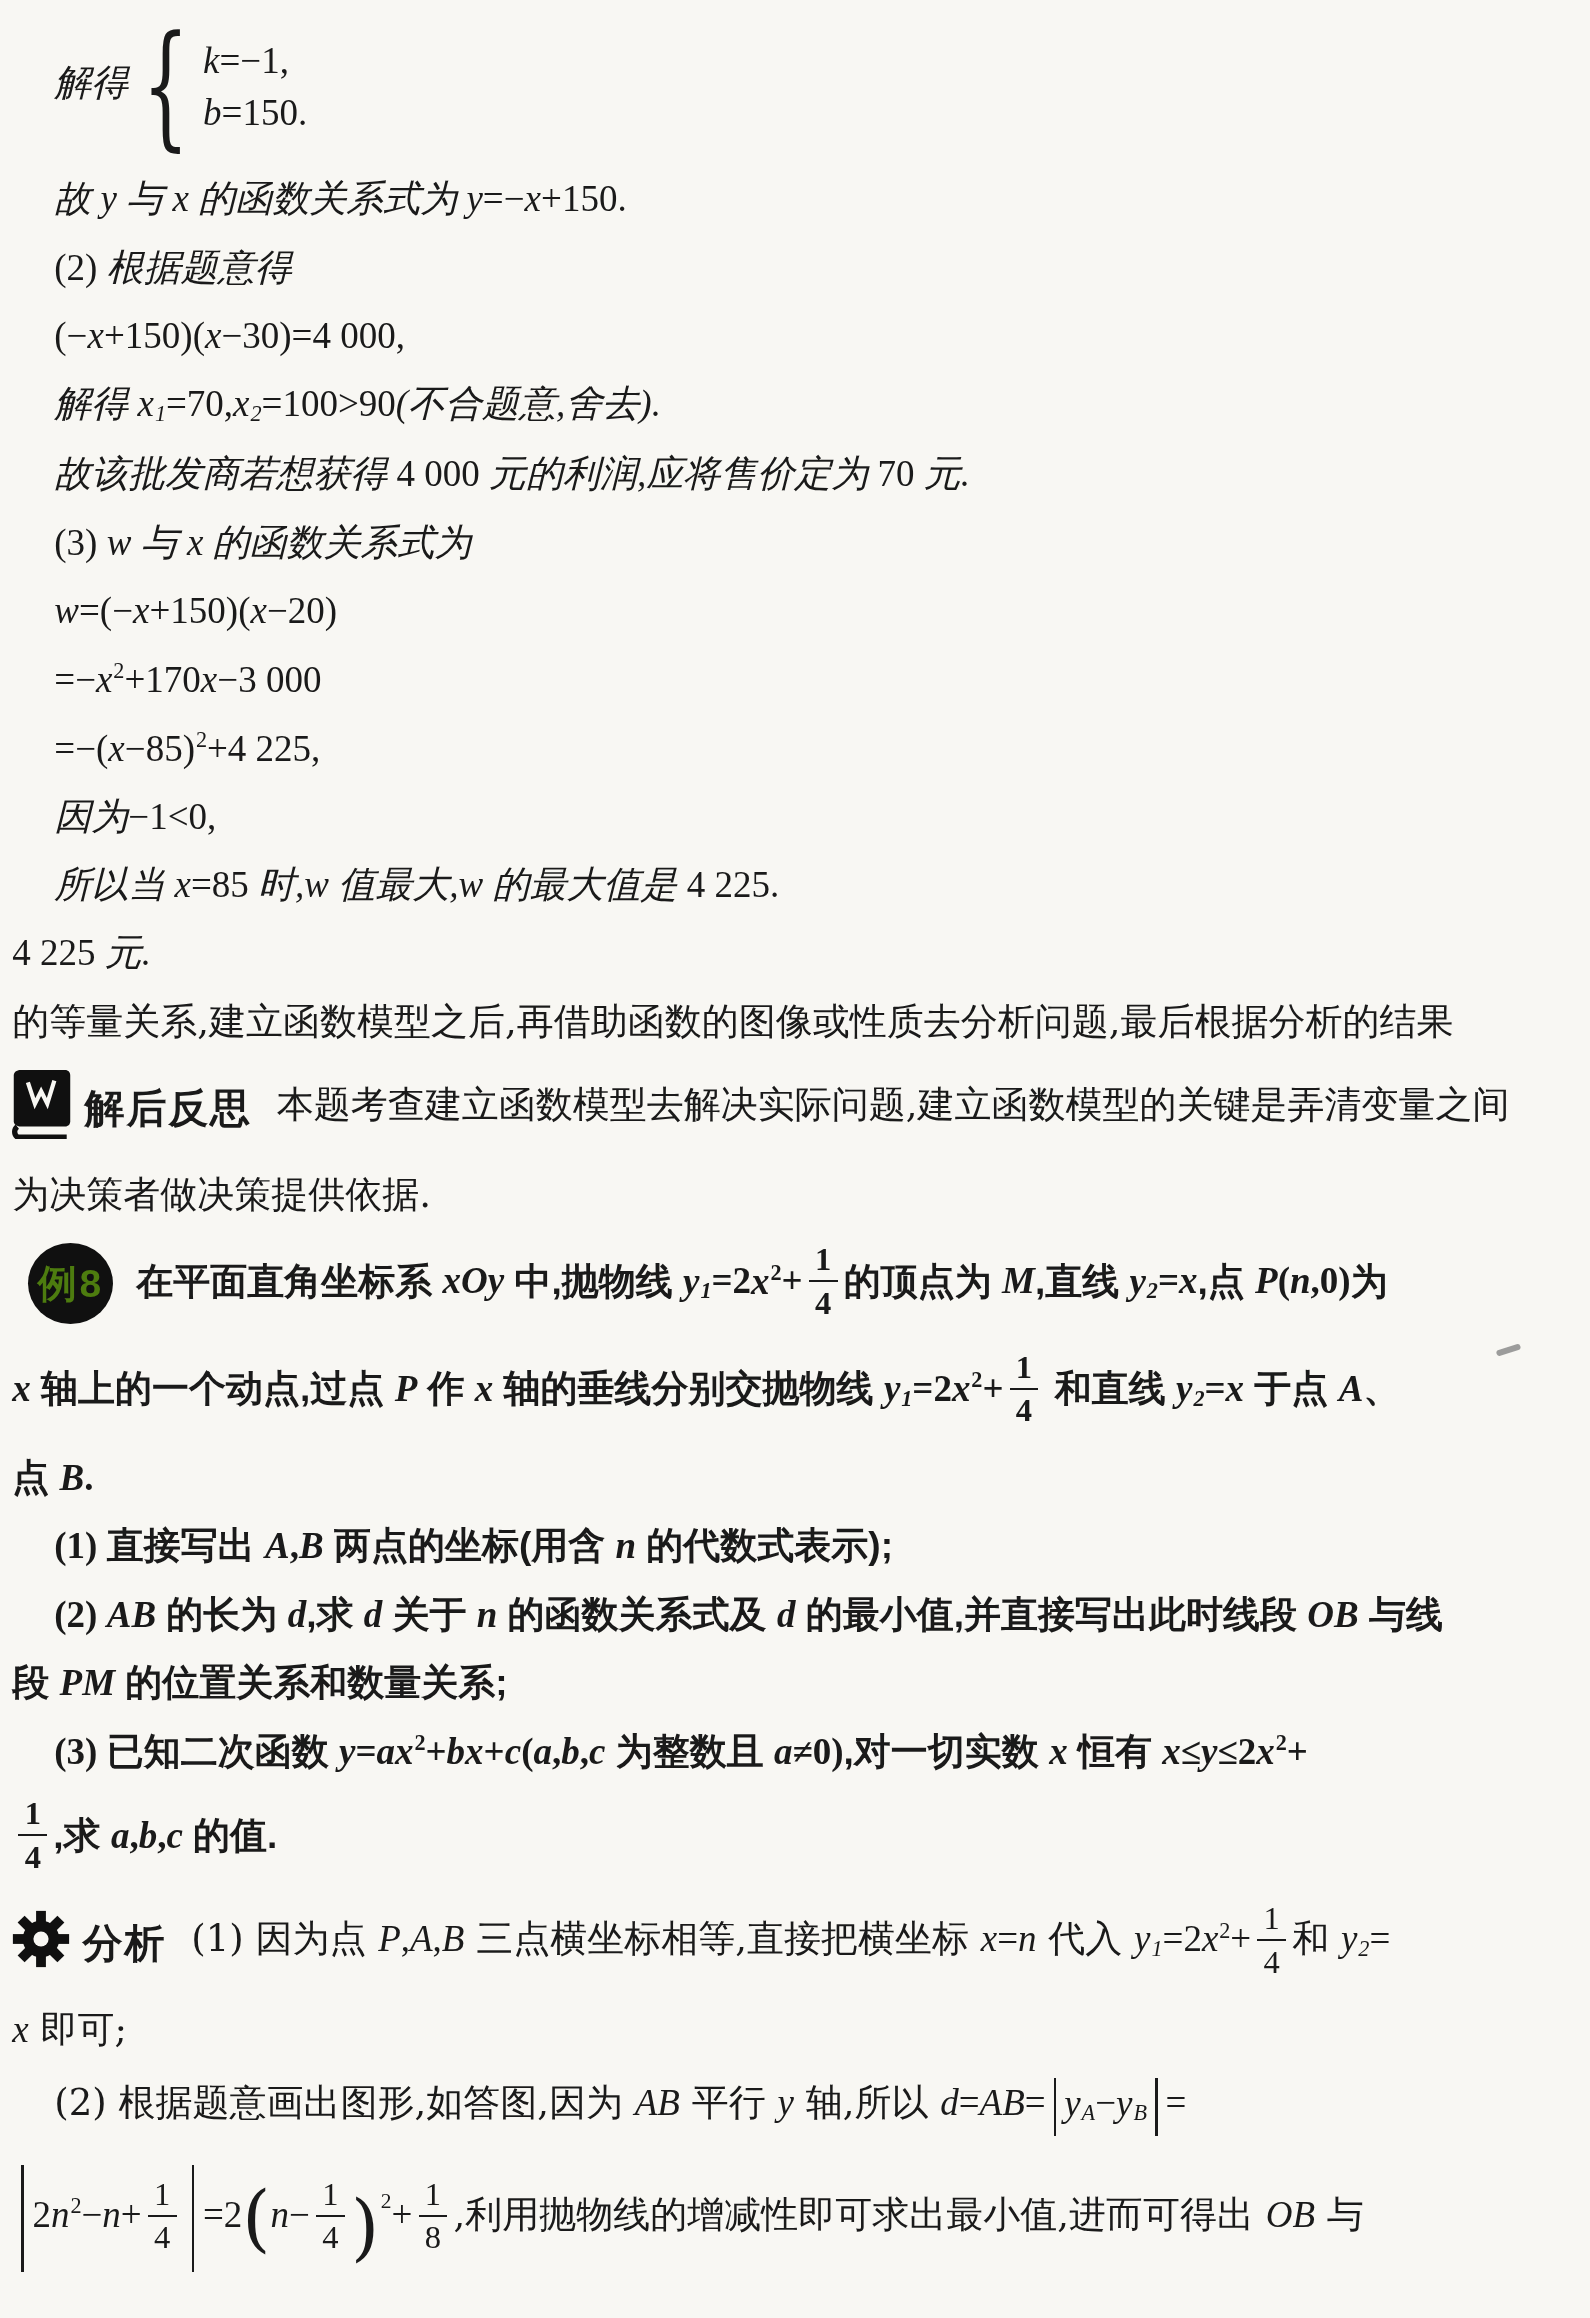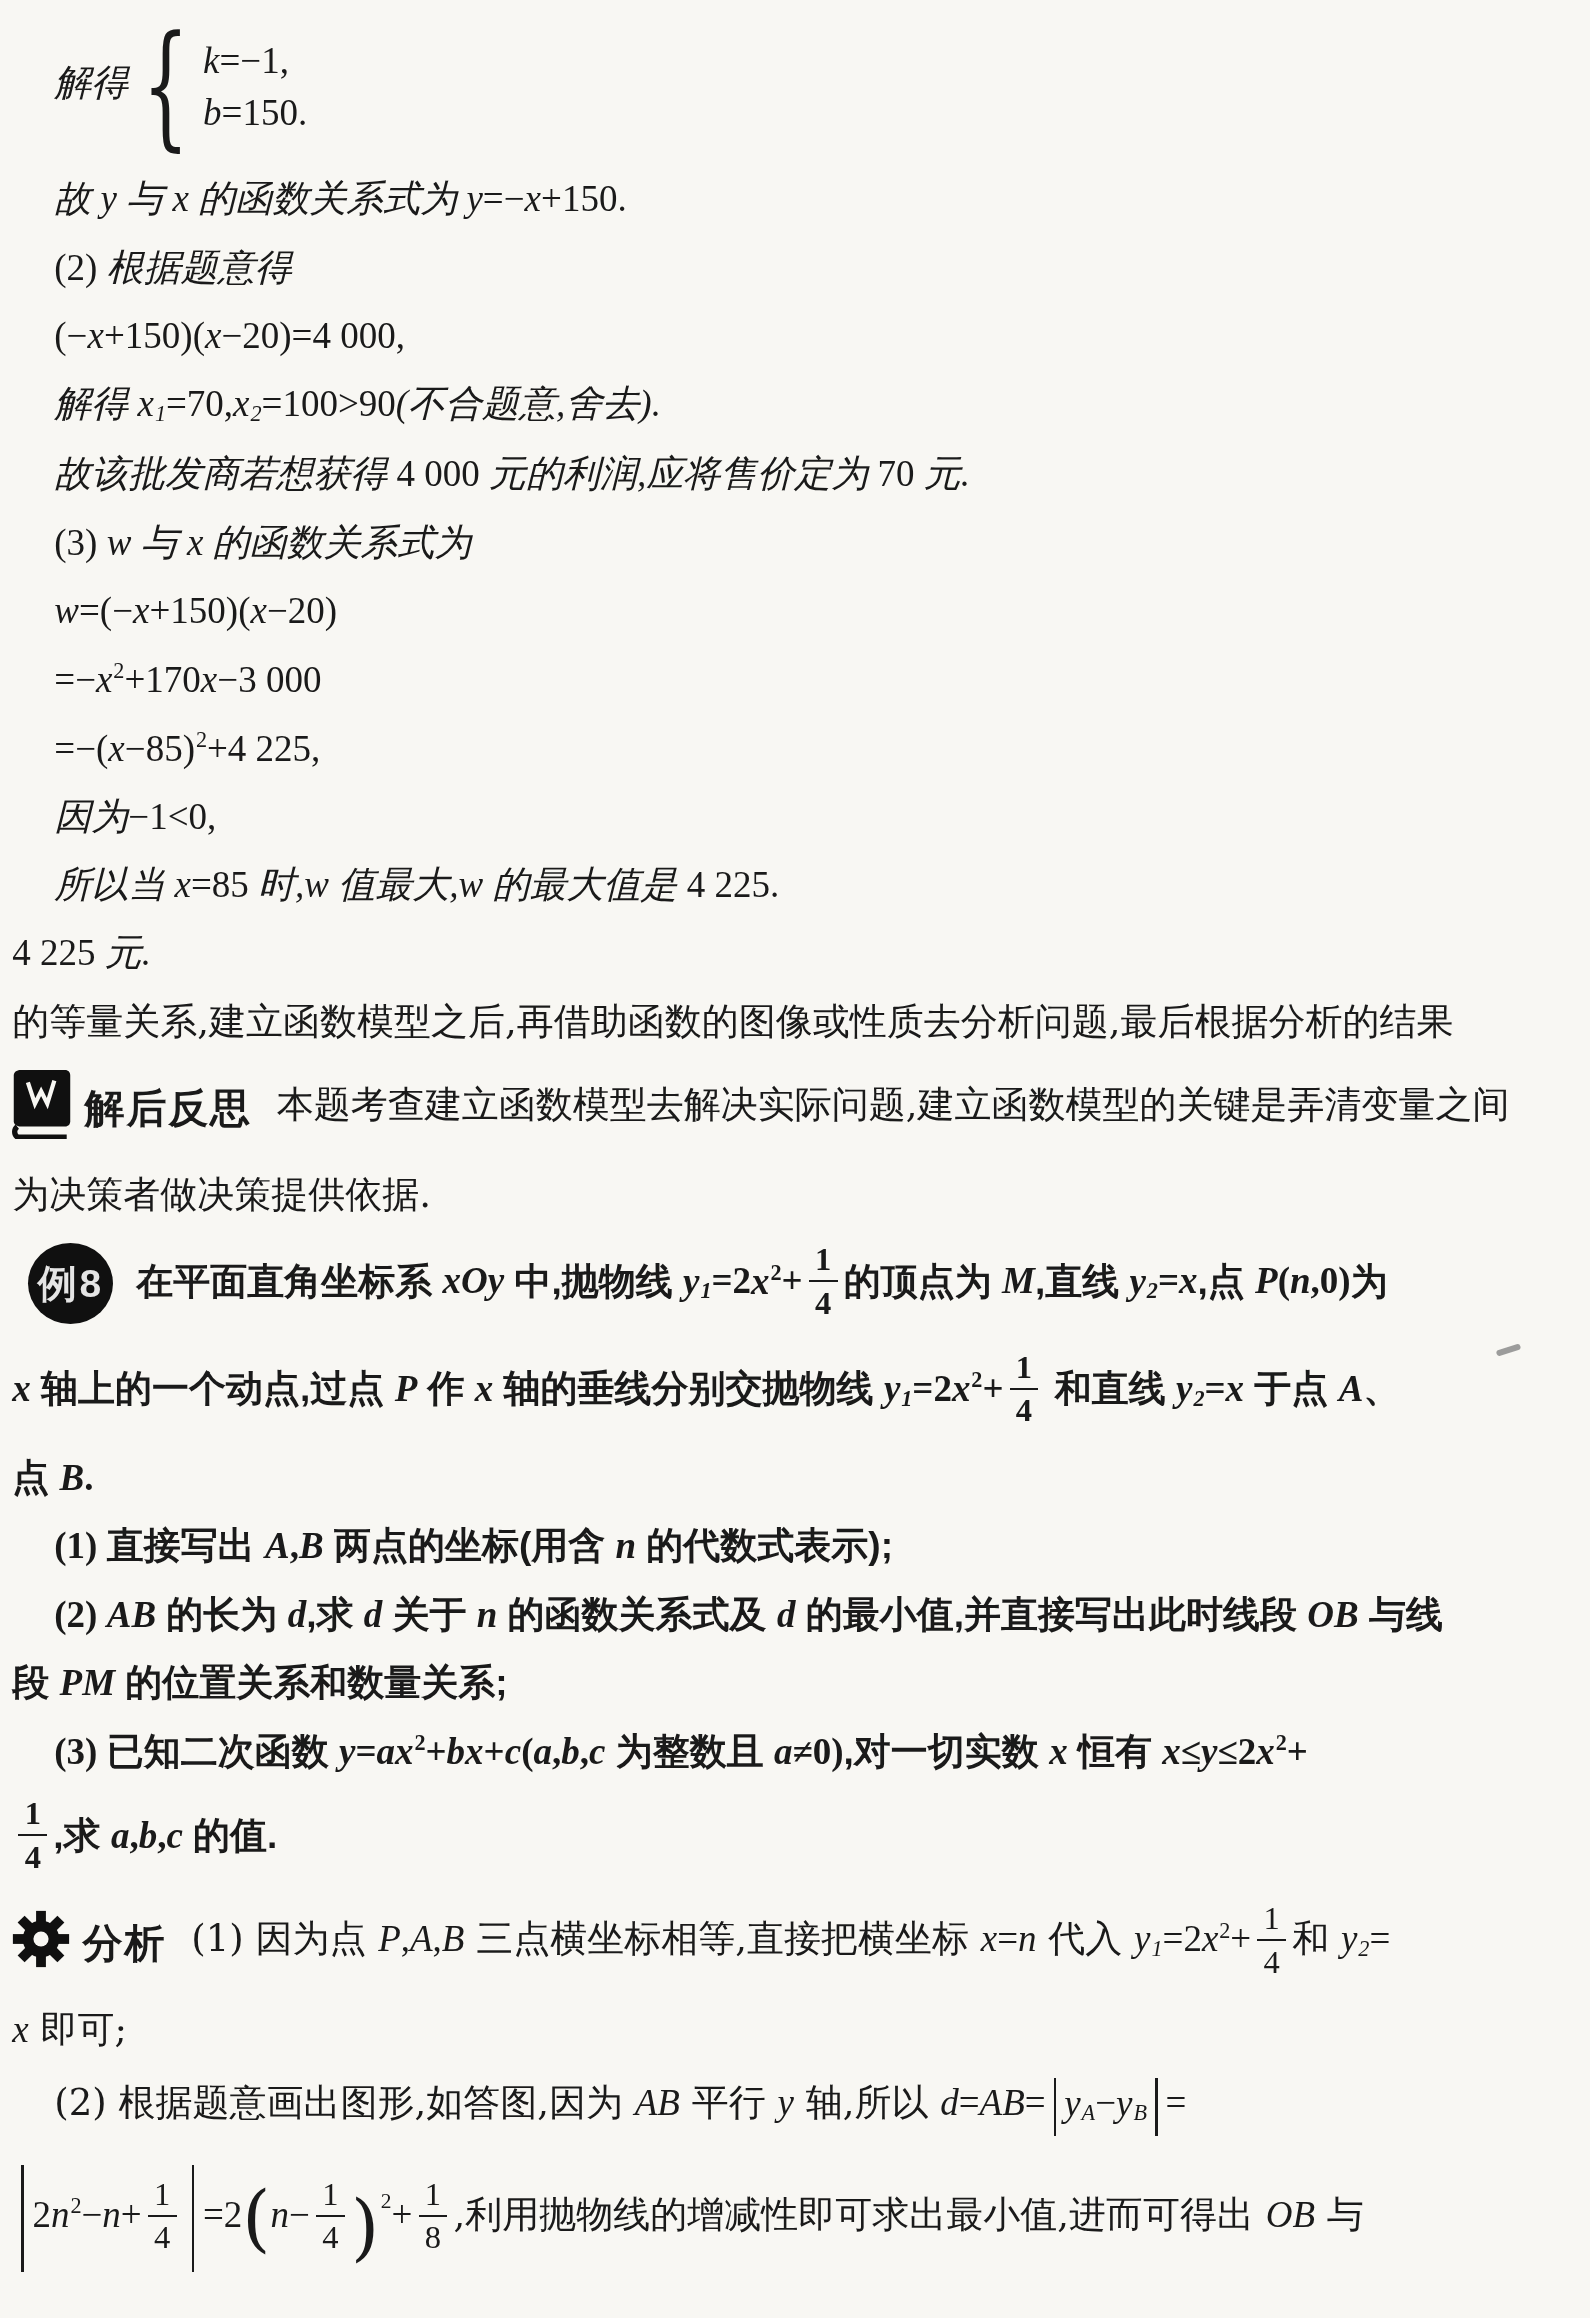--- a/index.html
+++ b/index.html
@@ -47,21 +47,21 @@
   .cases{display:inline-flex;align-items:center;vertical-align:middle;margin-left:3.5px;}
   .brace{display:inline-block;font-family:"DejaVu Serif",serif;font-size:134px;line-height:.95;transform:scaleX(.55);margin:0 -14px 0 -8.8px;font-weight:400;}
   .crows{display:inline-flex;flex-direction:column;gap:12px;padding-left:8.8px;}
   .crow{display:block;}
   
   .hlabel{font-family:"Liberation Sans",sans-serif;font-weight:700;font-size:40px;vertical-align:middle;margin:0 25px 0 12.3px;letter-spacing:1.8px;}
   .icon{display:inline-block;vertical-align:middle;}
   .badge{
     display:inline-flex;align-items:center;justify-content:center;
     width:85px;height:81px;border-radius:50%;
-    background:#101010;color:#e5e5e5;
+    background:#101010;color:#4d7c0f;
     font-family:"Liberation Sans",sans-serif;font-weight:700;font-size:39px;
     vertical-align:middle;margin:0 23px 0 16px;letter-spacing:2.6px;
   }
   
   .fracline{margin-top:5.3px;margin-bottom:10.6px;}
   .mb-xs{margin-bottom:7px;}
   .mb-s{margin-bottom:12.3px;}
   .mb-m{margin-bottom:17.6px;}
   .mb-l{margin-bottom:33px;}
   .mb-xl{margin-bottom:40px;}
@@ -77,21 +77,21 @@
 <div class="content">
     <p class="line sol ind cases-line"><span class="t">解得</span><span class="cases">
         <span class="brace">{</span>
         <span class="crows">
           <span class="crow"><span class="i">k</span><span class="r">=−1,</span></span>
           <span class="crow"><span class="i">b</span><span class="r">=150.</span></span>
         </span>
       </span></p>
     <p class="line sol ind"><span class="t">故 </span><span class="i">y</span><span class="t"> 与 </span><span class="i">x</span><span class="t"> 的函数关系式为 </span><span class="i">y</span><span class="r">=−</span><span class="i">x</span><span class="r">+150.</span></p>
     <p class="line sol ind"><span class="r">(2) </span><span class="t">根据题意得</span></p>
-    <p class="line sol ind"><span class="r">(−</span><span class="i">x</span><span class="r">+150)(</span><span class="i">x</span><span class="r">−20)=4 000,</span></p>
+    <p class="line sol ind"><span class="r">(−</span><span class="i">x</span><span class="r">+150)(</span><span class="i">x</span><span class="r">−30)=4 000,</span></p>
     <p class="line sol ind"><span class="t">解得 </span><span class="i">x<span class="sb">1</span></span><span class="r">=70,</span><span class="i">x<span class="sb">2</span></span><span class="r">=100&gt;90</span><span class="t">(不合题意,舍去).</span></p>
     <p class="line sol ind"><span class="t">故该批发商若想获得 </span><span class="r">4 000 </span><span class="t">元的利润,应将售价定为 </span><span class="r">70 </span><span class="t">元.</span></p>
     <p class="line sol ind"><span class="r">(3) </span><span class="i">w</span><span class="t"> 与 </span><span class="i">x</span><span class="t"> 的函数关系式为</span></p>
     <p class="line sol ind"><span class="i">w</span><span class="r">=(−</span><span class="i">x</span><span class="r">+150)(</span><span class="i">x</span><span class="r">−20)</span></p>
     <p class="line sol ind"><span class="r">=−</span><span class="i">x<span class="sp">2</span></span><span class="r">+170</span><span class="i">x</span><span class="r">−3 000</span></p>
     <p class="line sol ind"><span class="r">=−(</span><span class="i">x</span><span class="r">−85</span><span class="r">)<span class="sp">2</span></span><span class="r">+4 225,</span></p>
     <p class="line sol ind"><span class="t">因为</span><span class="r">−1&lt;0,</span></p>
     <p class="line sol ind"><span class="t">所以当 </span><span class="i">x</span><span class="r">=85 </span><span class="t">时,</span><span class="i">w</span><span class="t"> 值最大,</span><span class="i">w</span><span class="t"> 的最大值是 </span><span class="r">4 225.</span></p>
     <p class="line sol mb-l"><span class="r">4 225 </span><span class="t">元.</span></p>
     <p class="line kai"><span class="t">的等量关系,建立函数模型之后,再借助函数的图像或性质去分析问题,最后根据分析的结果</span></p>

